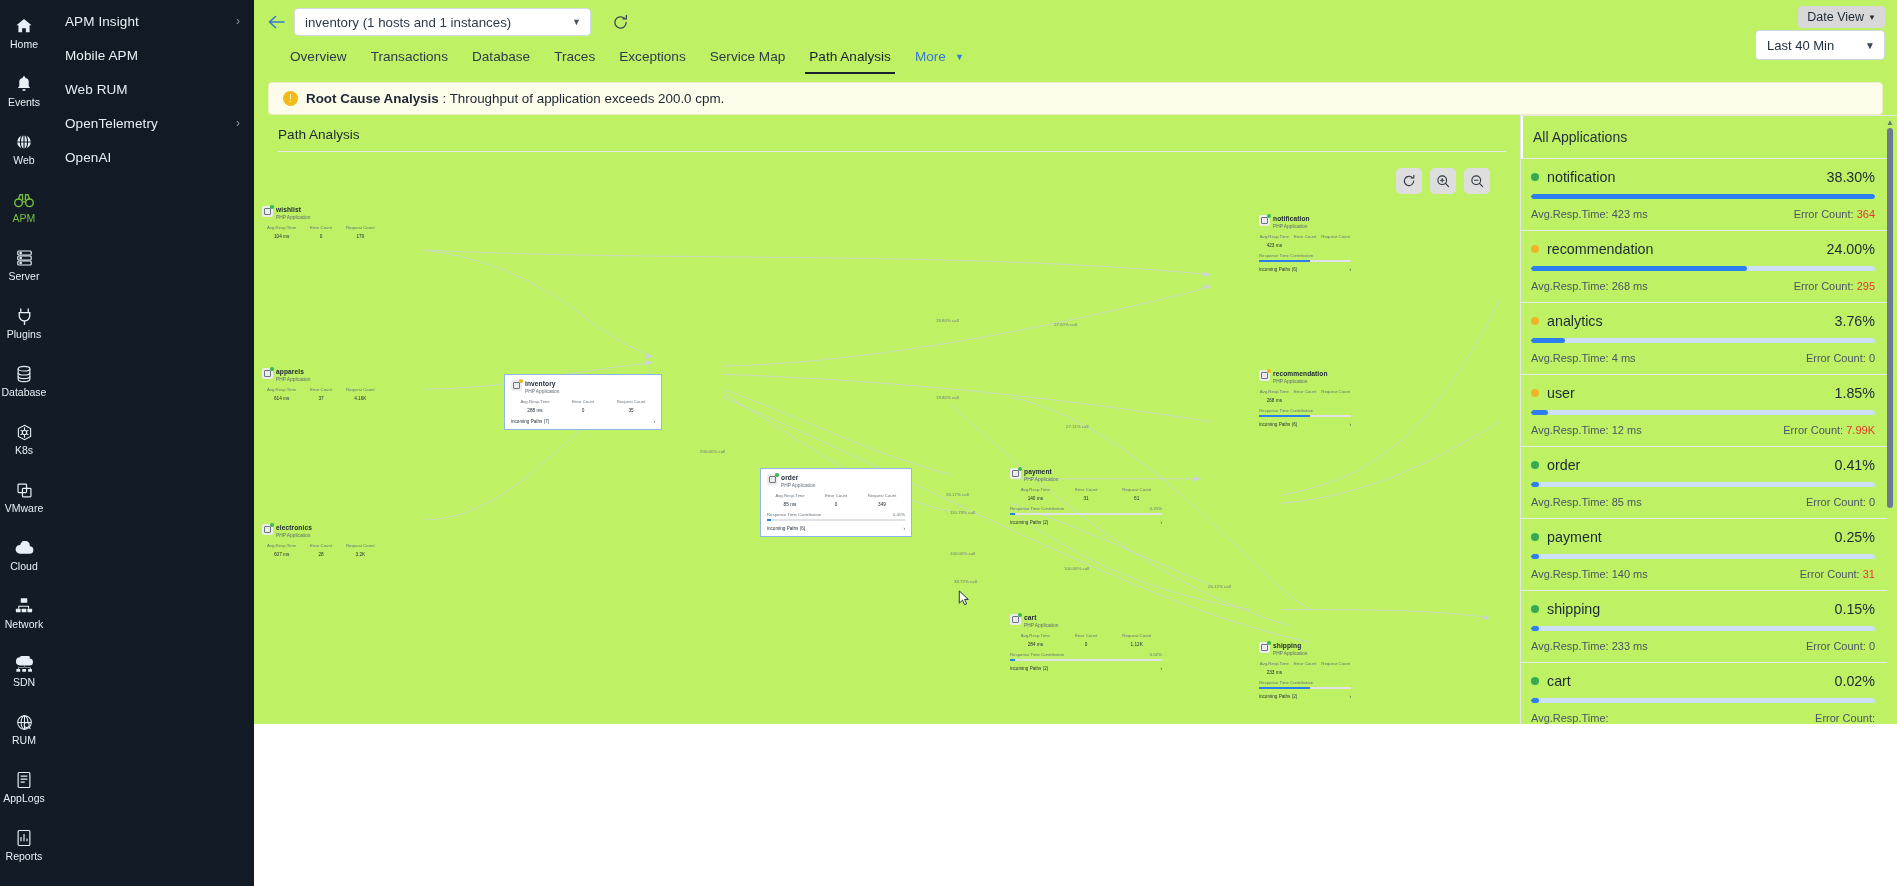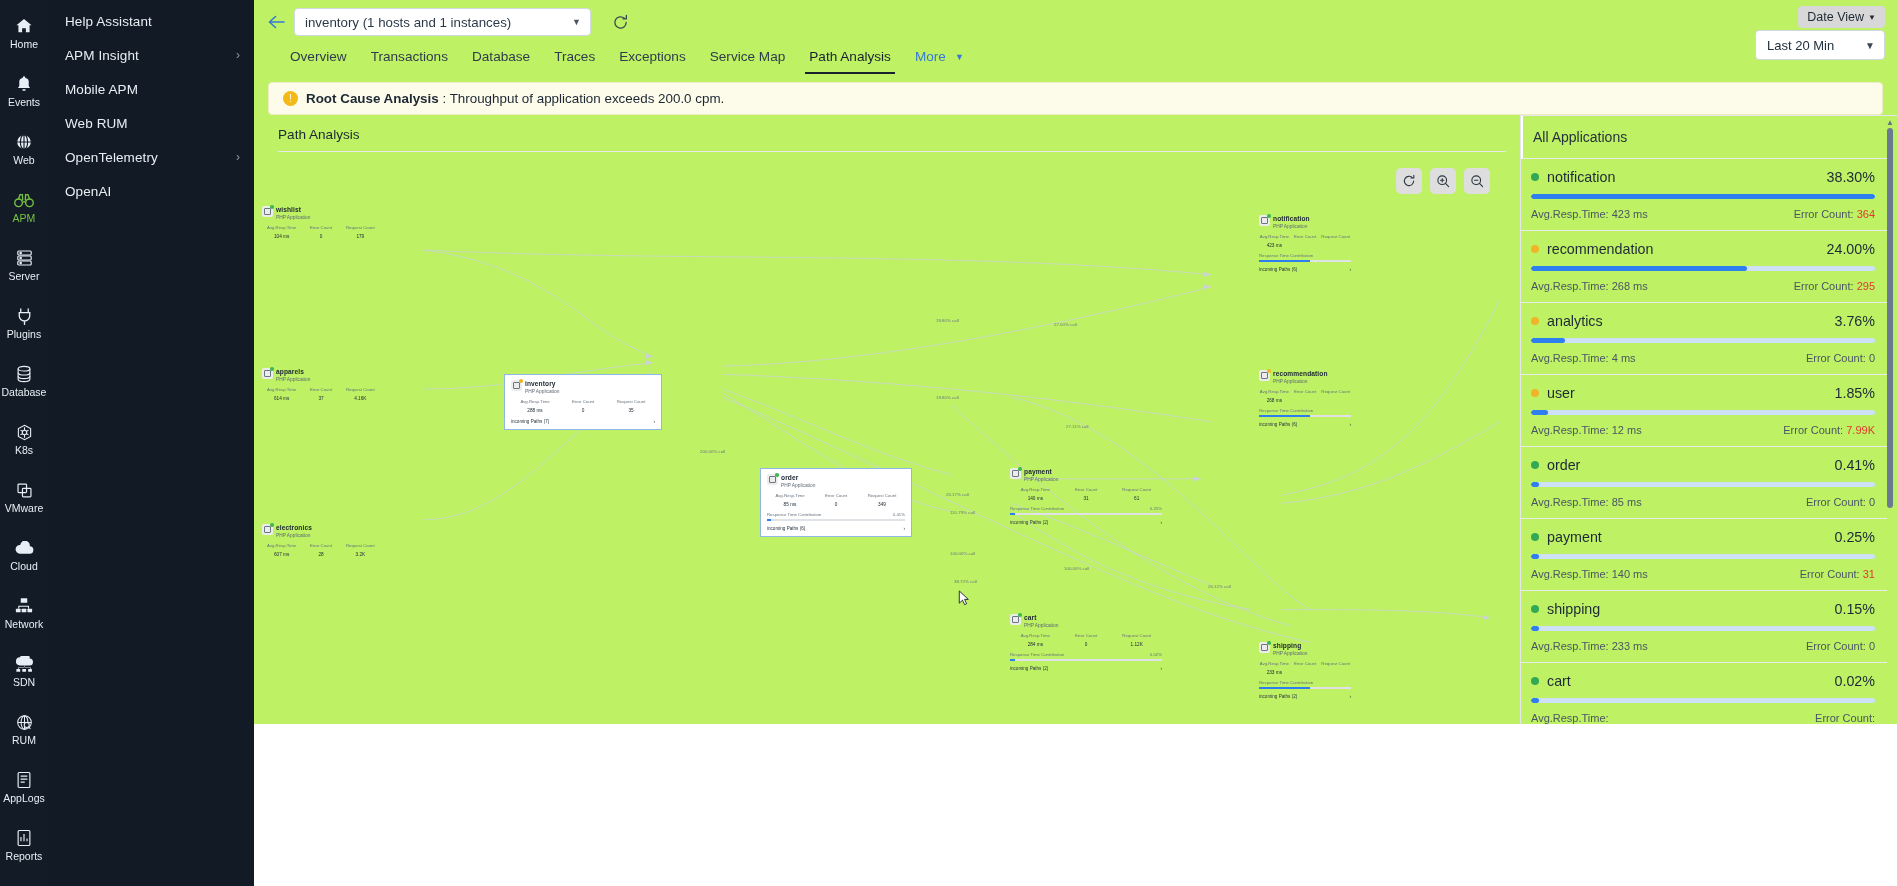--- a/index.html
+++ b/index.html
@@ -312,23 +312,20 @@
             <rect x="2.4" y="1.6" width="13.2" height="16.8" rx="1.2"></rect>
             <path d="M5.6 13.6V9M9 13.6V5.4M12.4 13.6v-3"></path>
           </svg>
         </span>
         <span class="lbl">Reports</span>
       </div>
     </div>
 
   <div class="subnav" id="subnav">
       <div class="subnav-item">
-        <span>Help Assistant</span>
-      </div>
-      <div class="subnav-item">
         <span>APM Insight</span>
         <span class="chev">›</span>
       </div>
       <div class="subnav-item">
         <span>Mobile APM</span>
       </div>
       <div class="subnav-item">
         <span>Web RUM</span>
       </div>
       <div class="subnav-item">
@@ -371,21 +368,21 @@
         <div class="tab"><span>Database</span></div>
         <div class="tab"><span>Traces</span></div>
         <div class="tab"><span>Exceptions</span></div>
         <div class="tab"><span>Service Map</span></div>
         <div class="tab active"><span>Path Analysis</span></div>
         <div class="tab more">
           <span>More</span>
           <span class="caret">▼</span>
         </div>
         <div class="period-select">
-        <span>Last 20 Min</span>
+        <span>Last 40 Min</span>
         <span class="caret">▼</span>
       </div>
     </div>
 
     <div class="banner-wrap">
       <div class="banner">
         <span class="warn-ico">!</span>
         <span><b>Root Cause Analysis</b><span> : </span><span>Throughput of application exceeds 200.0 cpm.</span></span>
       </div>
     </div>

